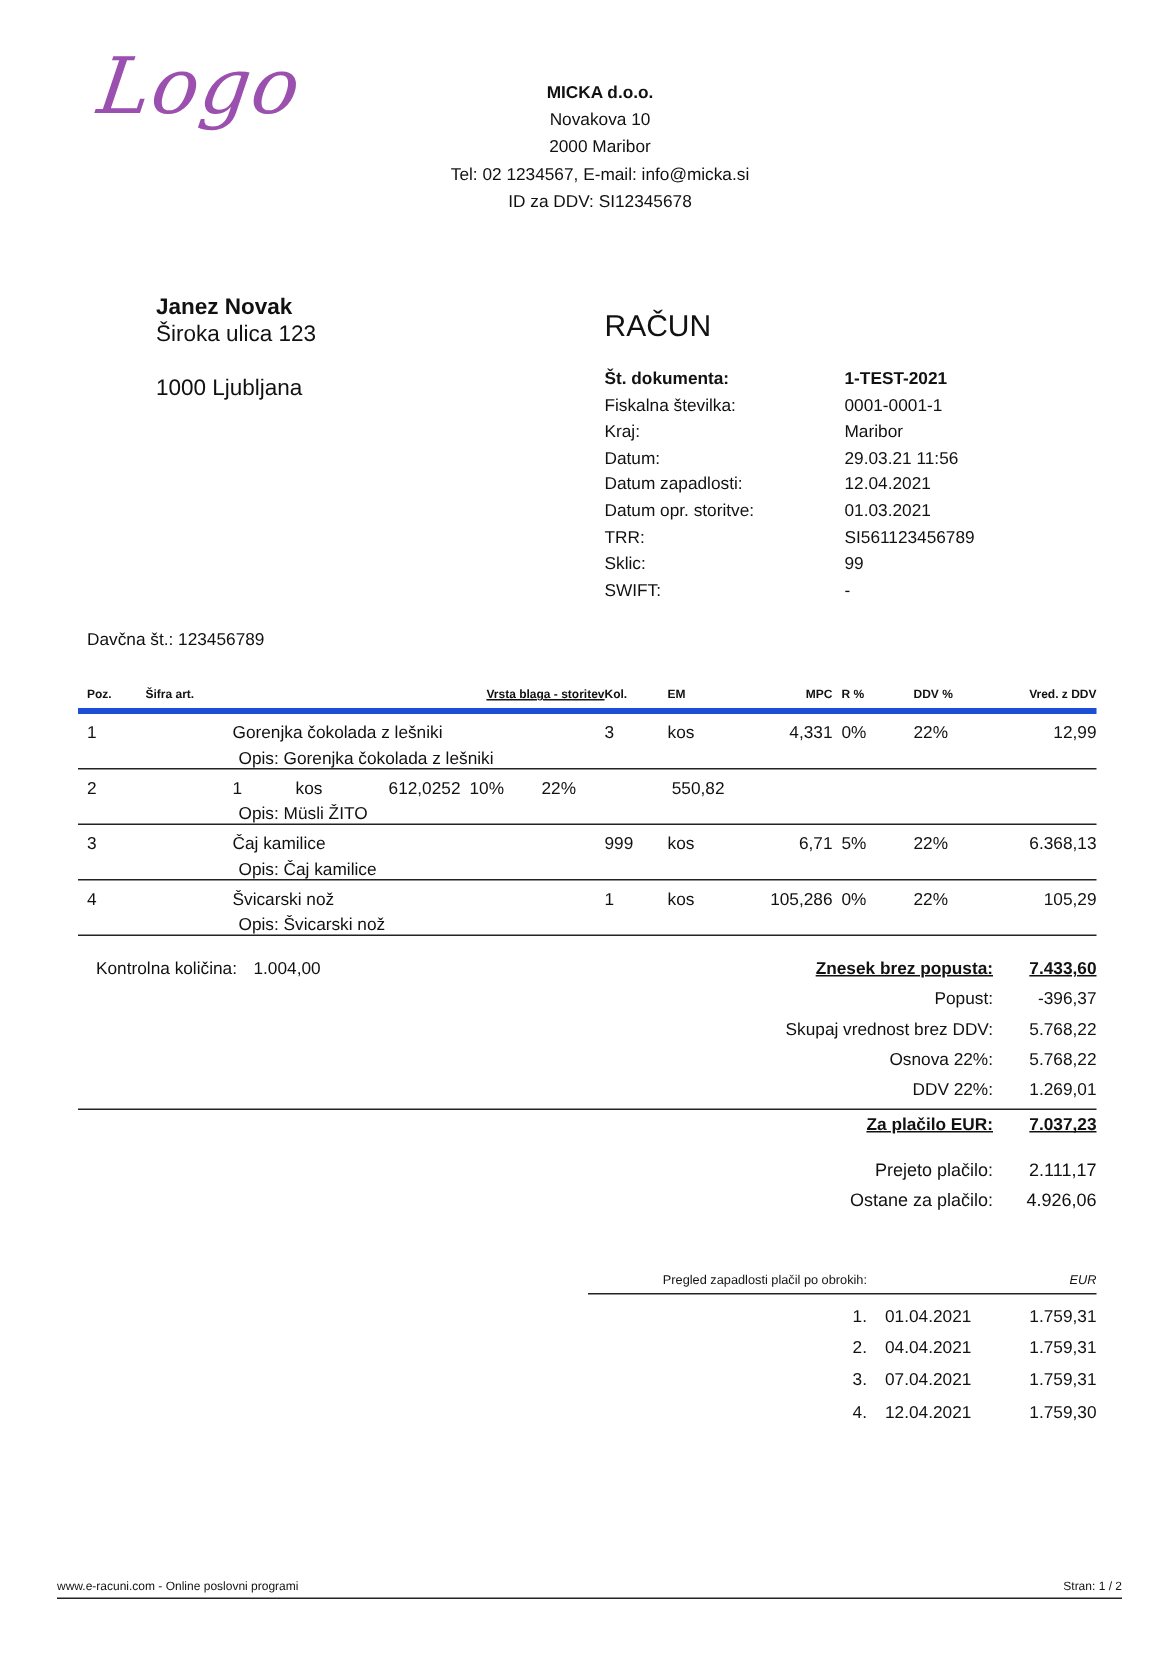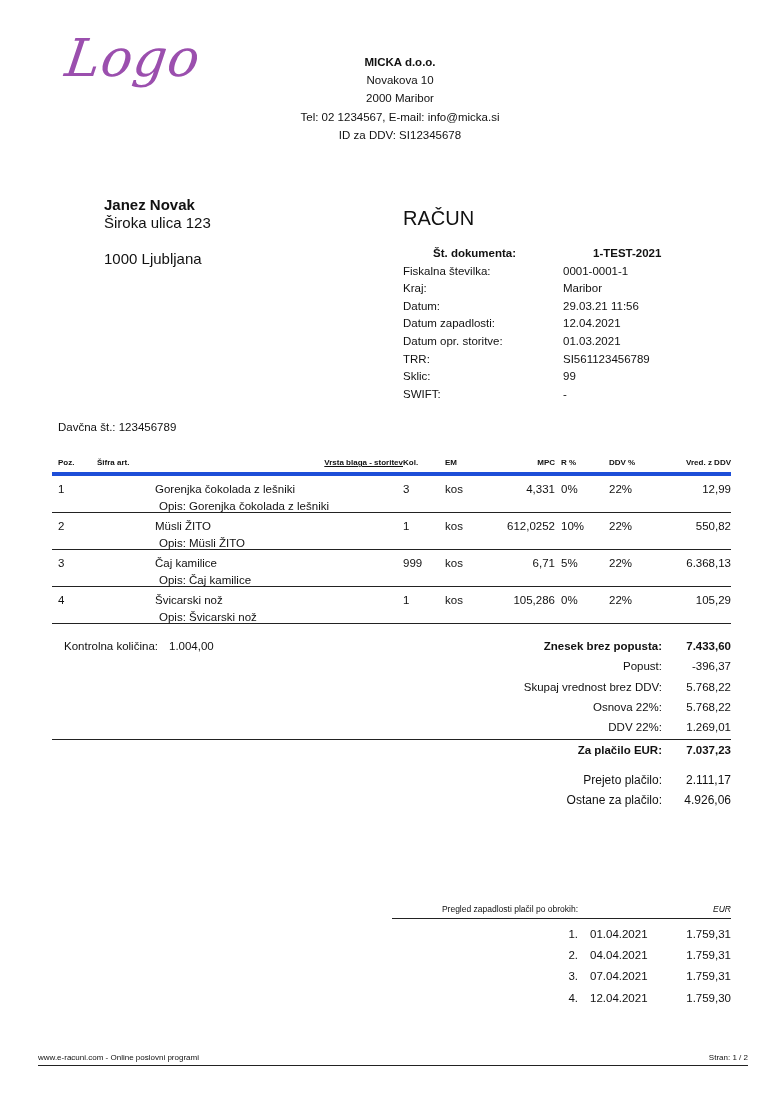--- a/index.html
+++ b/index.html
@@ -8,21 +8,21 @@
   .logo { left: 66px; top: 28px; font-family: "DejaVu Serif", serif; font-style: italic; font-size: 52px; color: #9b4fae; letter-spacing: 1px; transform: skewX(-8deg); }
   .company { left: 250px; top: 53px; width: 300px; text-align: center; font-size: 11.5px; line-height: 18.2px; }
   .company .name { font-weight: bold; }
   .buyer { left: 104px; top: 196px; font-size: 15px; line-height: 18px; }
   .buyer .bname { font-weight: bold; }
   .buyer .city { margin-top: 18px; }
   .title { left: 403px; top: 207px; font-size: 20px; }
   .meta { left: 403px; top: 247px; font-size: 11.5px; }
   .meta .row { height: 17.6px; display: flex; }
   .meta .k { width: 160px; }
-  .meta .row.bold { font-weight: bold; margin-left: 30px; }
+  .meta .row.bold { font-weight: bold; }
   .tax { left: 58px; top: 421px; font-size: 11.5px; }
   .table { left: 52px; top: 458px; width: 679px; }
   .thead { display: flex; font-size: 8px; font-weight: bold; height: 14px; border-bottom: 4px solid #1d4ed8; }
   .c { box-sizing: border-box; }
   .c-poz { width: 45px; padding-left: 6px; }
   .c-sifra { width: 58px; }
   .c-vrsta { width: 248px; }
   .c-kol { width: 42px; }
   .c-em { width: 48px; }
   .c-mpc { width: 68px; text-align: right; padding-right: 6px; }
@@ -32,27 +32,27 @@
   .thead .c-vrsta { text-align: right; text-decoration: underline; }
   .trow { font-size: 11.5px; border-bottom: 1.5px solid #222; height: 37px; box-sizing: border-box; padding-top: 7px; }
   .trow .line { display: flex; height: 17px; }
   .trow .opis { padding-left: 107px; }
   .ctrl { left: 64px; top: 640px; font-size: 11.5px; display: flex; }
   .ctrl .v { margin-left: 11px; }
   .totals { left: 480px; top: 640px; width: 251px; font-size: 11.5px; }
   .totals .row { display: flex; height: 20.3px; }
   .totals .k { width: 182px; text-align: right; }
   .totals .v { width: 69px; text-align: right; padding-right: 0; }
-  .totals .row.bold { font-weight: bold; }
+  .totals .row.bold { font-weight: bold; text-decoration: underline; }
   .totals .row.pay { height: 22px; padding-top: 3px; }
   .paid { left: 480px; top: 773px; width: 251px; font-size: 12px; }
   .paid .row { display: flex; height: 20.3px; }
   .paid .k { width: 182px; text-align: right; }
   .paid .v { width: 69px; text-align: right; }
-  .sched { left: 392px; top: 904px; width: 339px; font-size: 11.5px; }
+  .sched { left: 392px; top: 848px; width: 339px; font-size: 11.5px; }
   .sched .head { display: flex; font-size: 8.5px; height: 14px; border-bottom: 1.5px solid #222; }
   .sched .head .hl { width: 186px; text-align: right; }
   .sched .head .hr { flex: 1; text-align: right; font-style: italic; }
   .sched .row { display: flex; height: 21.3px; align-items: center; }
   .sched .row:first-of-type { }
   .sched .n { width: 186px; text-align: right; }
   .sched .d { width: 80px; padding-left: 12px; box-sizing: border-box; width: 90px; }
   .sched .a { flex: 1; text-align: right; }
   .footer { left: 38px; top: 1053px; width: 710px; font-size: 8px; border-bottom: 1.5px solid #222; display: flex; justify-content: space-between; padding-bottom: 3px; }
 </style>
@@ -143,21 +143,20 @@
       <span class="c c-ddv">22%</span>
       <span class="c c-vred">12,99</span>
     </div>
     <div class="line opis">Opis: Gorenjka čokolada z lešniki</div>
   </div>
 
   <div class="trow">
     <div class="line">
       <span class="c c-poz">2</span>
       <span class="c c-sifra"></span>
-      <span class="c c-vrsta">Müsli ŽITO</span>
       <span class="c c-kol">1</span>
       <span class="c c-em">kos</span>
       <span class="c c-mpc">612,0252</span>
       <span class="c c-r">10%</span>
       <span class="c c-ddv">22%</span>
       <span class="c c-vred">550,82</span>
     </div>
     <div class="line opis">Opis: Müsli ŽITO</div>
   </div>
 

